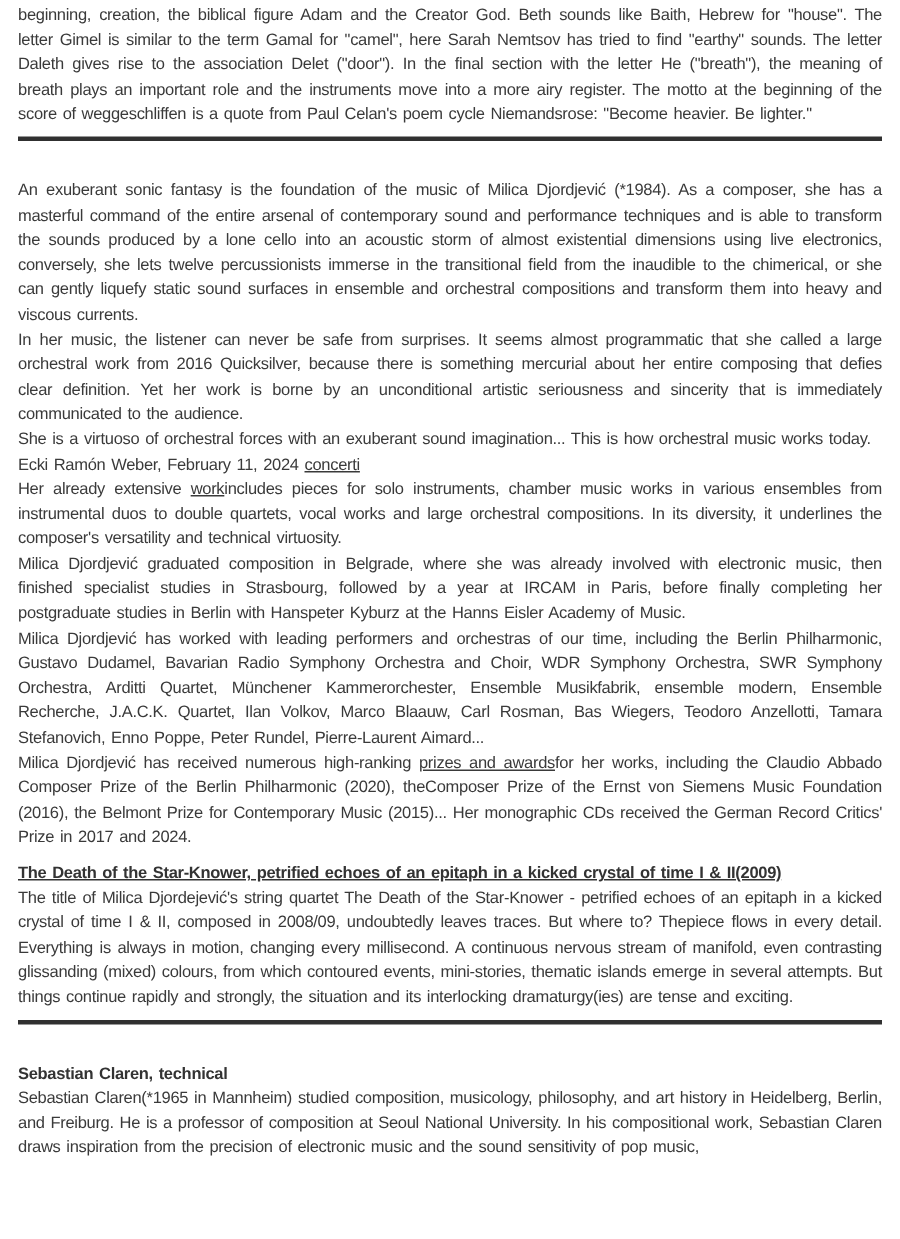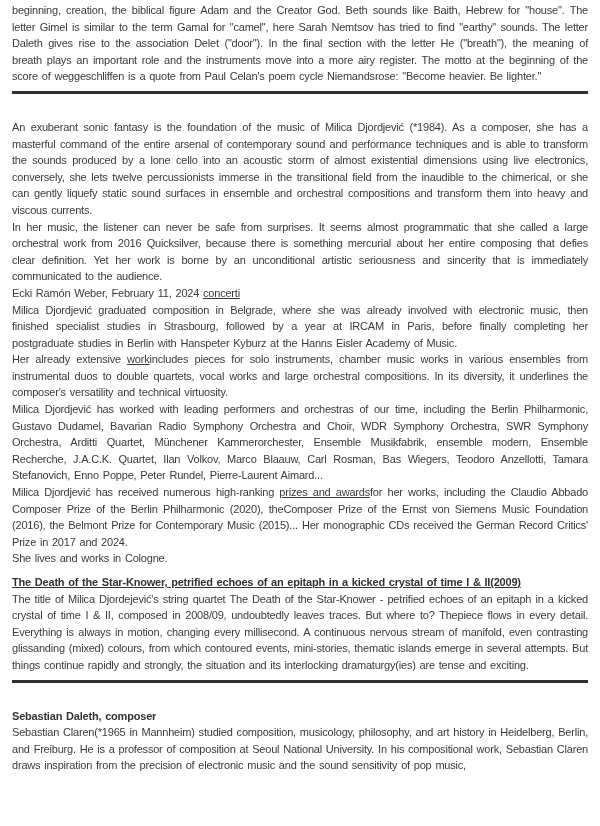--- a/index.html
+++ b/index.html
@@ -29,36 +29,36 @@
 
   <p>beginning, creation, the biblical figure Adam and the Creator God. Beth sounds like Baith, Hebrew for "house". The letter Gimel is similar to the term Gamal for "camel", here Sarah Nemtsov has tried to find "earthy" sounds. The letter Daleth gives rise to the association Delet ("door"). In the final section with the letter He ("breath"), the meaning of breath plays an important role and the instruments move into a more airy register. The motto at the beginning of the score of weggeschliffen is a quote from Paul Celan's poem cycle Niemandsrose: "Become heavier. Be lighter."</p>
 
   <hr class="rule">
 
 
   <p>An exuberant sonic fantasy is the foundation of the music of Milica Djordjević (*1984). As a composer, she has a masterful command of the entire arsenal of contemporary sound and performance techniques and is able to transform the sounds produced by a lone cello into an acoustic storm of almost existential dimensions using live electronics, conversely, she lets twelve percussionists immerse in the transitional field from the inaudible to the chimerical, or she can gently liquefy static sound surfaces in ensemble and orchestral compositions and transform them into heavy and viscous currents.</p>
 
   <p><span>In her music, the listener can never be safe from surprises. It seems almost programmatic that she called a large orchestral work from 2016 </span><span class="em">Quicksilver</span><span>, because there is something mercurial about her entire composing that defies clear definition. Yet her work is borne by an unconditional artistic seriousness and sincerity that is immediately communicated to the audience.</span></p>
 
+  <p>She is a virtuoso of orchestral forces with an exuberant sound imagination... This is how orchestral music works today.</p>
 
   <p><span>Ecki Ramón Weber, February 11, 2024 </span><a class="link">concerti</a></p>
 
+  <p><span>Her already extensive </span><a class="link">work</a><span>includes pieces for solo instruments, chamber music works in various ensembles from instrumental duos to double quartets, vocal works and large orchestral compositions. In its diversity, it underlines the composer's versatility and technical virtuosity.</span></p>
+
   <p>Milica Djordjević graduated composition in Belgrade, where she was already involved with electronic music, then finished specialist studies in Strasbourg, followed by a year at IRCAM in Paris, before finally completing her postgraduate studies in Berlin with Hanspeter Kyburz at the Hanns Eisler Academy of Music.</p>
-
-  <p><span>Her already extensive </span><a class="link">work</a><span>includes pieces for solo instruments, chamber music works in various ensembles from instrumental duos to double quartets, vocal works and large orchestral compositions. In its diversity, it underlines the composer's versatility and technical virtuosity.</span></p>
 
   <p>Milica Djordjević has worked with leading performers and orchestras of our time, including the Berlin Philharmonic, Gustavo Dudamel, Bavarian Radio Symphony Orchestra and Choir, WDR Symphony Orchestra, SWR Symphony Orchestra, Arditti Quartet, Münchener Kammerorchester, Ensemble Musikfabrik, ensemble modern, Ensemble Recherche, J.A.C.K. Quartet, Ilan Volkov, Marco Blaauw, Carl Rosman, Bas Wiegers, Teodoro Anzellotti, Tamara Stefanovich, Enno Poppe, Peter Rundel, Pierre-Laurent Aimard...</p>
 
   <p><span>Milica Djordjević has received numerous high-ranking </span><a class="link">prizes and awards</a><span>for her works, including the Claudio Abbado Composer Prize of the Berlin Philharmonic (2020), theComposer Prize of the Ernst von Siemens Music Foundation (2016), the Belmont Prize for Contemporary Music (2015)... Her monographic CDs received the German Record Critics' Prize in 2017 and 2024.</span></p>
 
-  <p>She lives and works in Cologne.</p>
 
   <h3 class="subheading">The Death of the Star-Knower, petrified echoes of an epitaph in a kicked crystal of time I &amp; II(2009)</h3>
 
   <p>The title of  Milica Djordejević's string quartet The Death of the Star-Knower - petrified echoes of an epitaph in a kicked crystal of time I &amp; II, composed in 2008/09, undoubtedly leaves traces. But where to? Thepiece flows in every detail. Everything is always in motion, changing every millisecond. A continuous nervous stream of manifold, even contrasting glissanding (mixed) colours, from which contoured events, mini-stories, thematic islands emerge in several attempts. But things continue rapidly and strongly, the situation and its interlocking dramaturgy(ies) are tense and exciting.</p>
 
   <hr class="rule">
 
-  <h3>Sebastian Daleth, composer</h3>
+  <h3>Sebastian Claren, technical</h3>
 
   <p>Sebastian Claren(*1965 in Mannheim) studied composition, musicology, philosophy, and art history in Heidelberg, Berlin, and Freiburg. He is a professor of composition at Seoul National University. In his compositional work, Sebastian Claren draws inspiration from the precision of electronic music and the sound sensitivity of pop music,</p>
 
 </div>
 
 </body></html>

